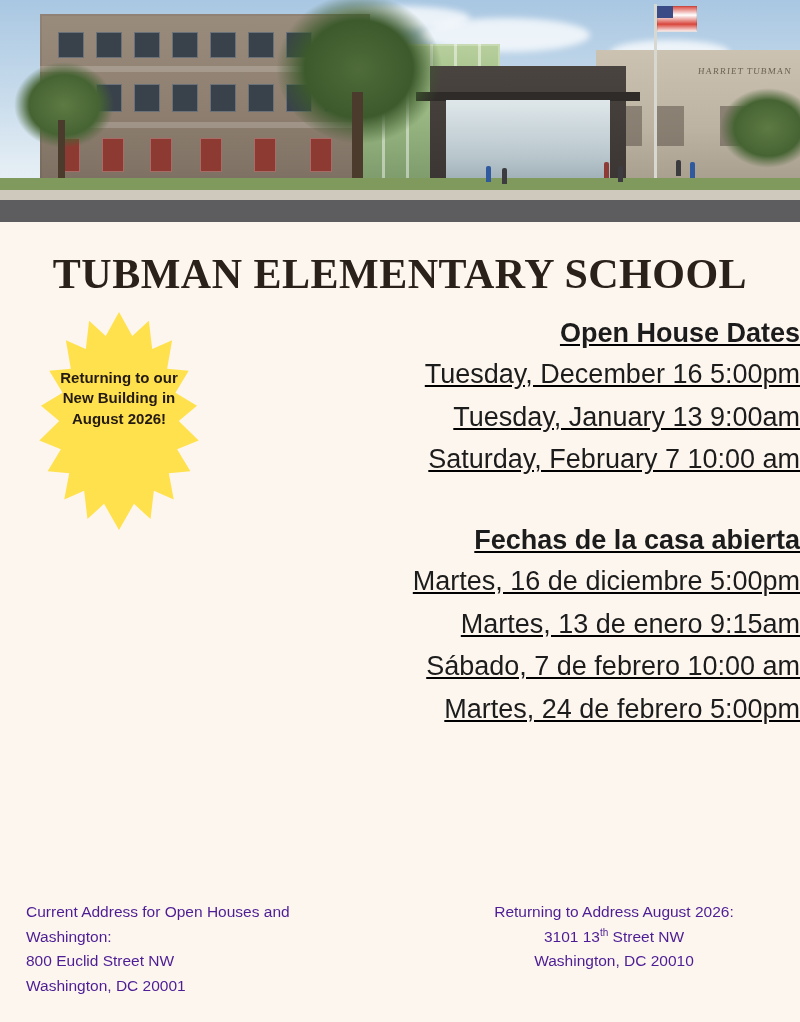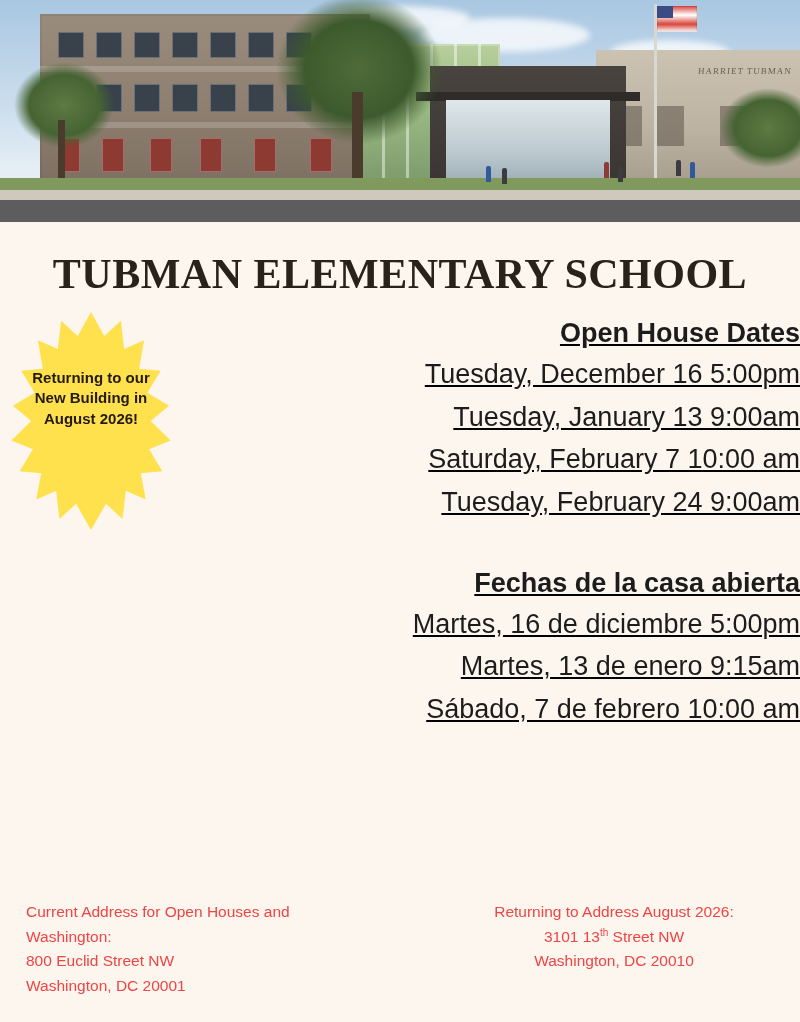--- a/index.html
+++ b/index.html
@@ -229,21 +229,21 @@
     font-family: "Liberation Serif", serif;
     font-size: 42px;
     letter-spacing: 0.5px;
     color: #2b211b;
     margin: 28px 0 20px 0;
   }
 
   
   .burst {
     position: absolute;
-    left: 8px;
+    left: 36px;
     top: 312px;
     width: 166px;
     height: 218px;
   }
   .burst .star {
     position: absolute;
     inset: 0;
     background: #ffe14d;
     clip-path: polygon(
       50% 0%, 58% 11%, 68% 4%, 70% 17%, 82% 13%, 79% 26%, 92% 27%, 84% 37%,
@@ -292,21 +292,21 @@
     bottom: 24px;
     display: flex;
     justify-content: space-between;
     align-items: flex-start;
     padding: 0 26px;
     box-sizing: border-box;
   }
   .footer-col {
     font-size: 15.5px;
     line-height: 1.58;
-    color: #ef4444;
+    color: #4c1d95;
   }
   .footer-col.left {
     width: 340px;
     text-align: left;
   }
   .footer-col.right {
     width: 320px;
     text-align: center;
   }
   .sup {
@@ -400,28 +400,28 @@
   <div class="burst">
     <div class="star"></div>
     <div class="burst-text">Returning to our New Building in August 2026!</div>
   </div>
 
   <div class="section en">
     <div class="section-heading">Open House Dates</div>
     <div class="date-line">Tuesday, December 16 5:00pm</div>
     <div class="date-line">Tuesday, January 13 9:00am</div>
     <div class="date-line">Saturday, February 7 10:00 am</div>
-    <div class="date-line">Tuesday, February 24 9:00am</div>
   </div>
 
   <div class="section es">
     <div class="section-heading">Fechas de la casa abierta</div>
     <div class="date-line">Martes, 16 de diciembre 5:00pm</div>
     <div class="date-line">Martes, 13 de enero 9:15am</div>
     <div class="date-line">Sábado, 7 de febrero 10:00 am</div>
+    <div class="date-line">Martes, 24 de febrero 5:00pm</div>
   </div>
 
   <div class="footer">
     <div class="footer-col left">
       <div>Current Address for Open Houses and</div>
       <div>Washington:</div>
       <div>800 Euclid Street NW</div>
       <div>Washington, DC 20001</div>
     </div>
     <div class="footer-col right">

